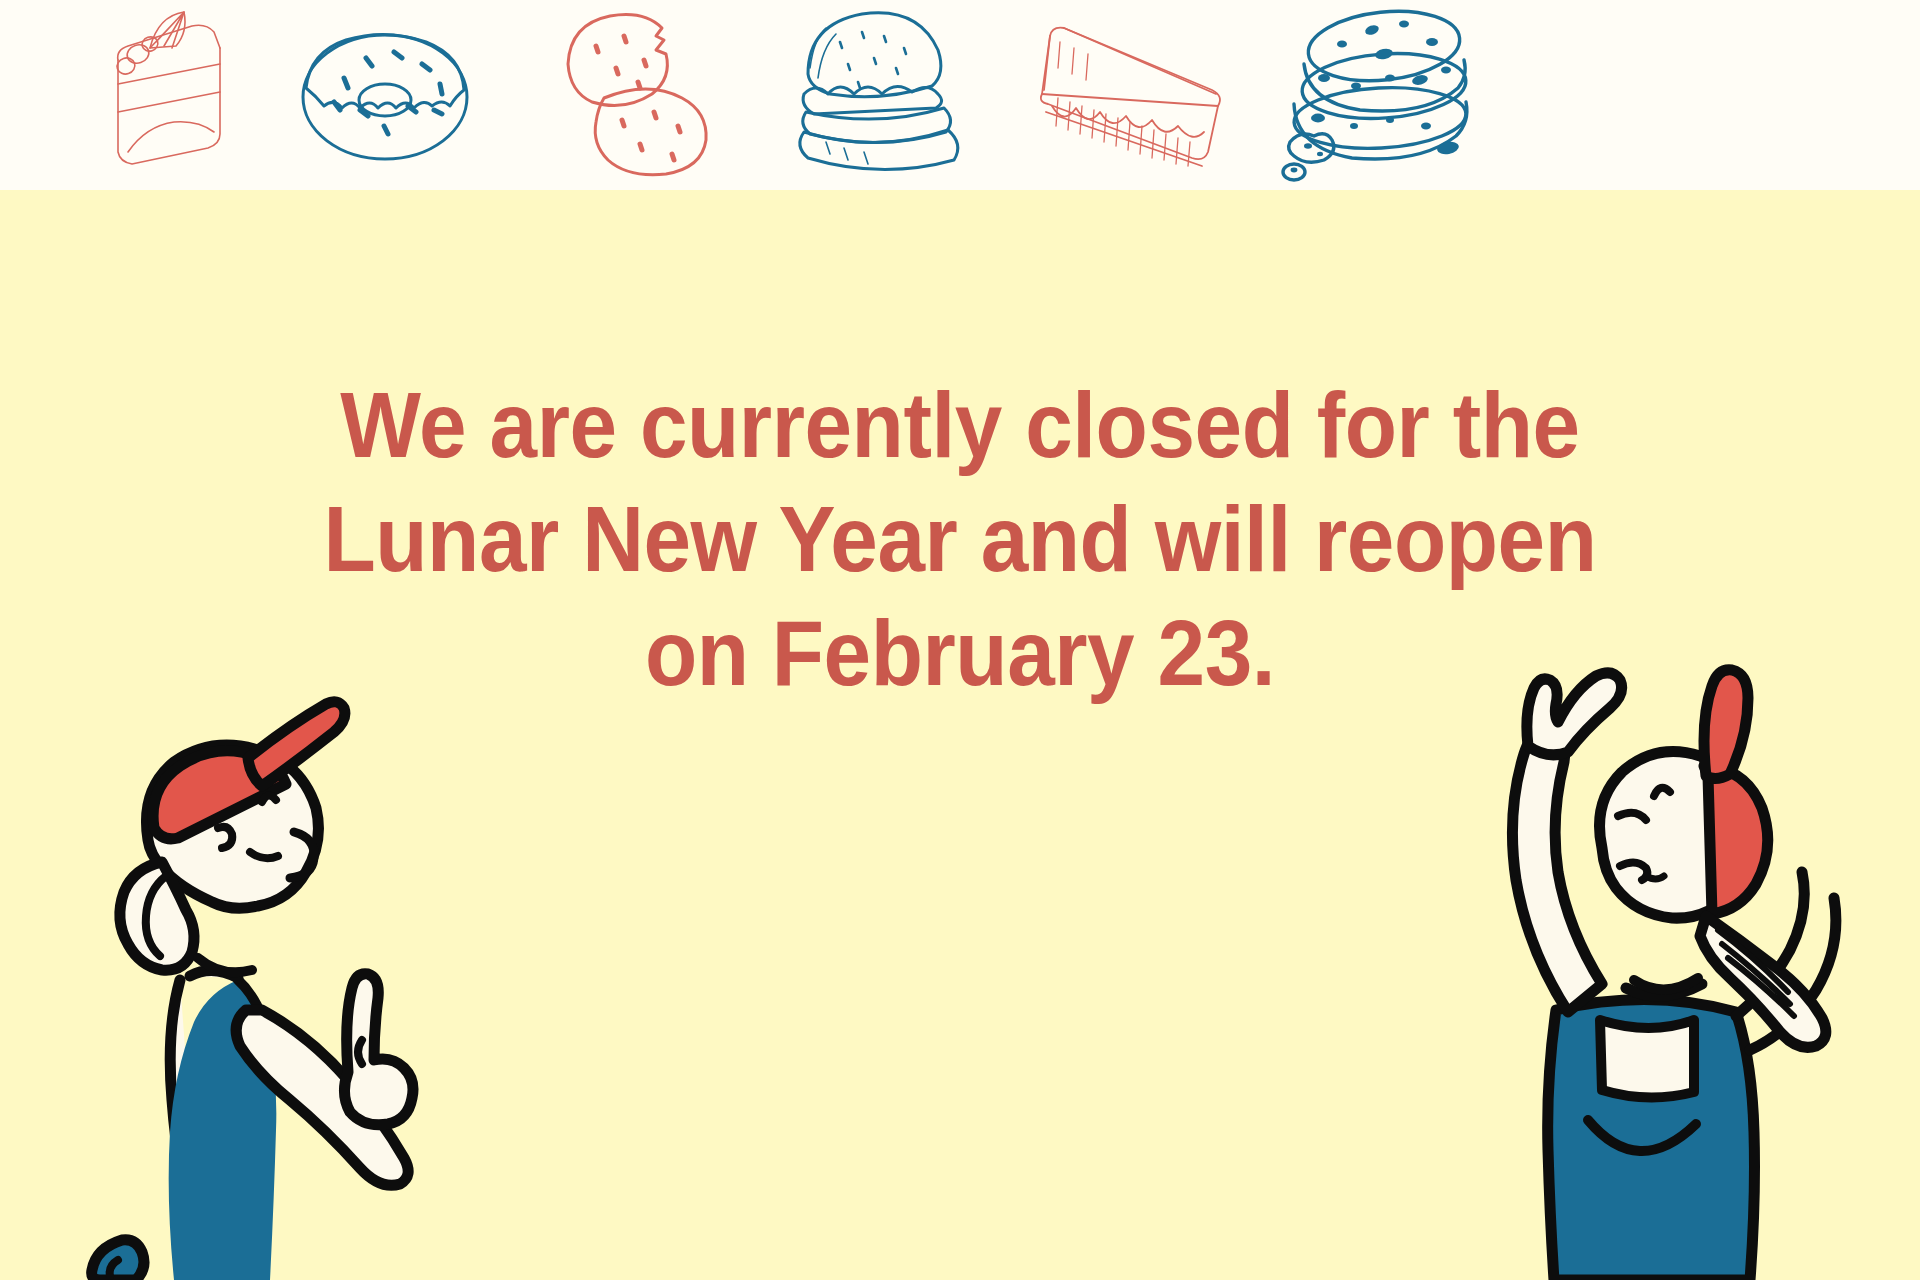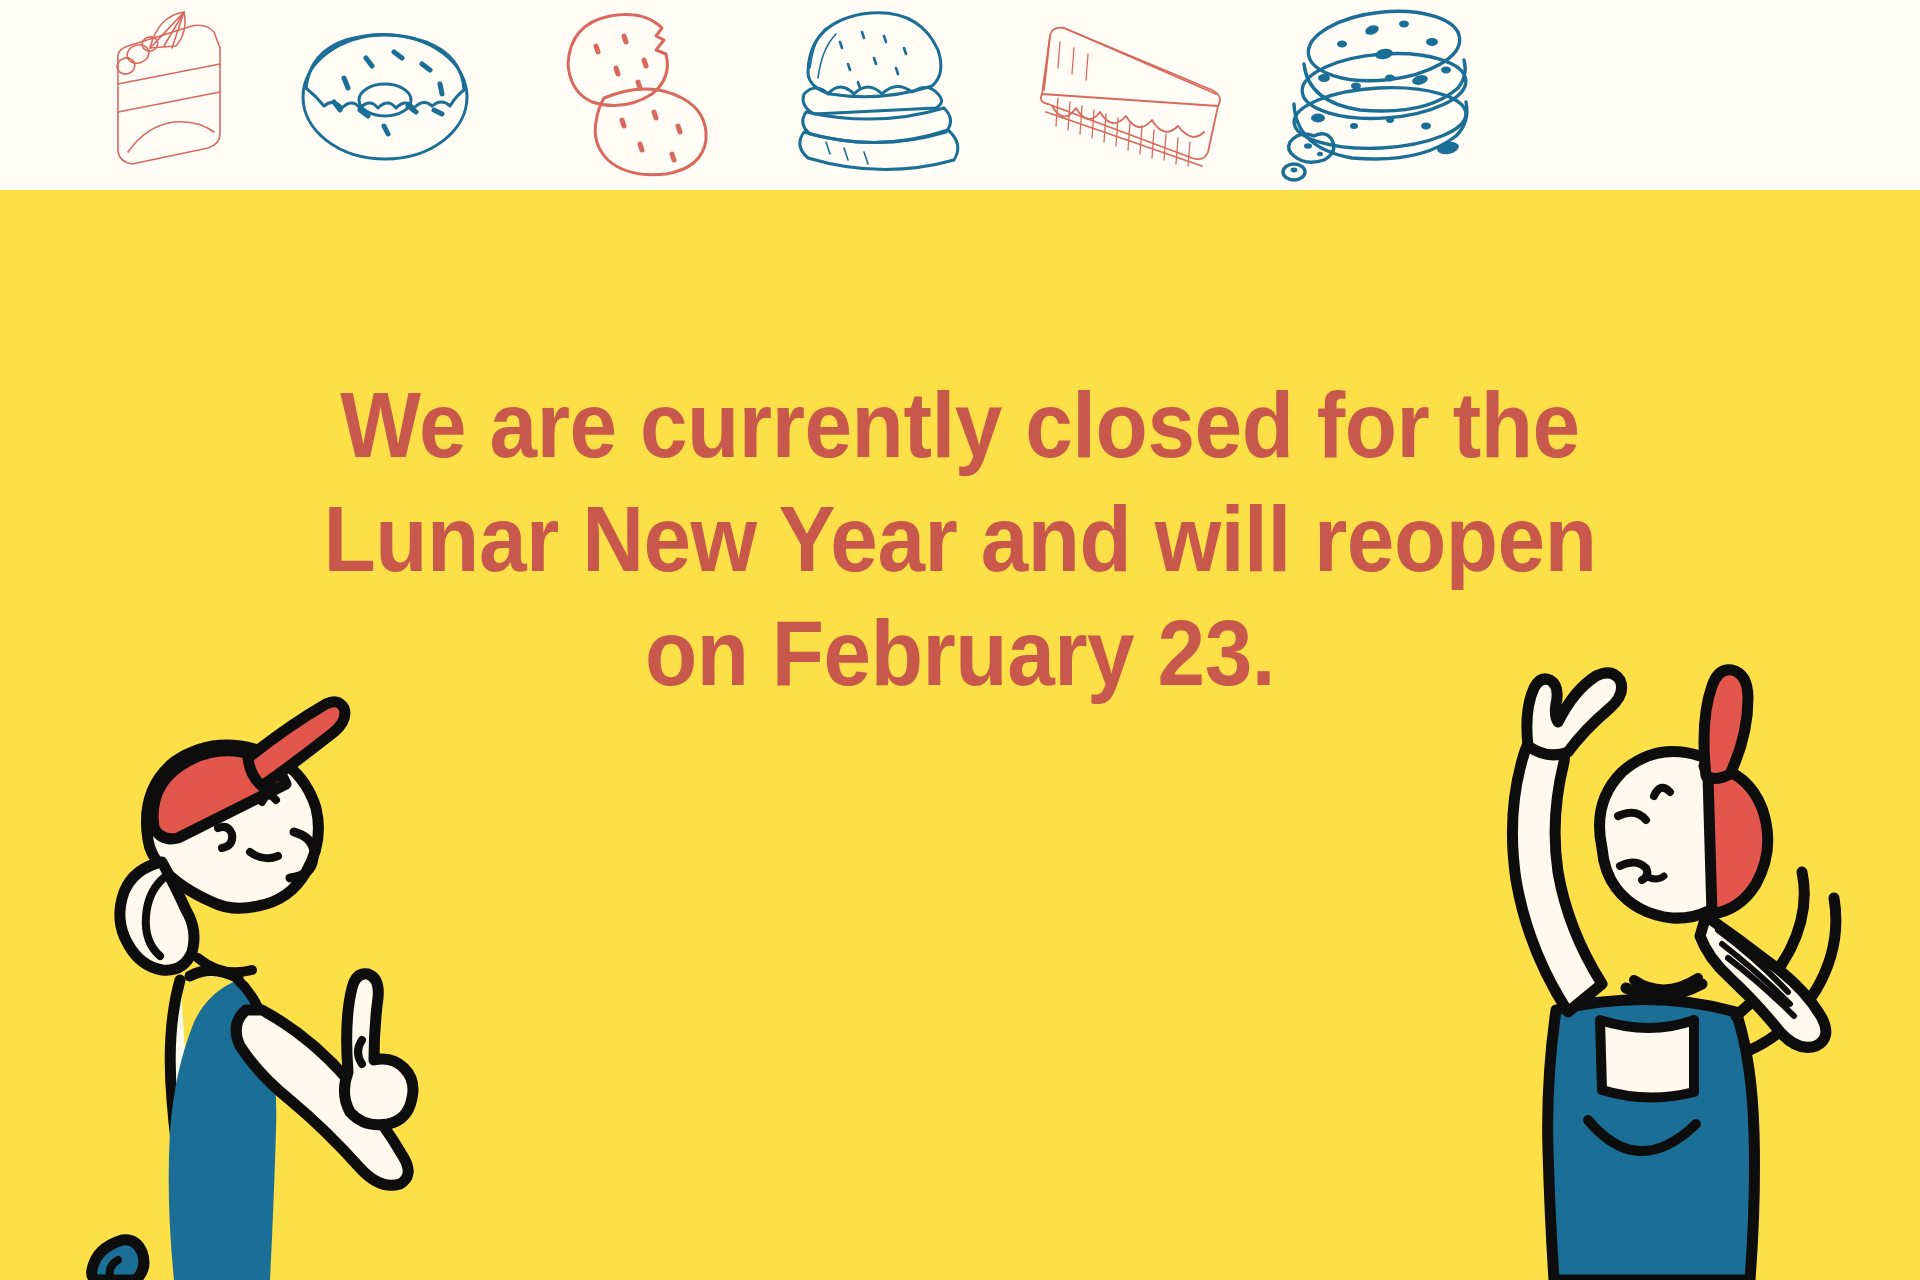--- a/index.html
+++ b/index.html
@@ -4,21 +4,21 @@
 <title>Closed for Lunar New Year Notice</title>
 <style>
   * { margin:0; padding:0; box-sizing:border-box; }
   html,body{
     width:1920px; height:1280px; overflow:hidden;
     font-family:"Liberation Sans", sans-serif;
   }
   #page{
     position:relative;
     width:1920px; height:1280px;
-    background:#fde047;
+    background:#fef9c3;
   }
 
   
   #topband{
     position:absolute; left:0; top:0; width:1920px; height:190px;
     background:#FFFDF6;
     overflow:hidden;
   }
   #topband .foodrow{
     position:absolute; left:0; top:0; width:1920px; height:190px;

